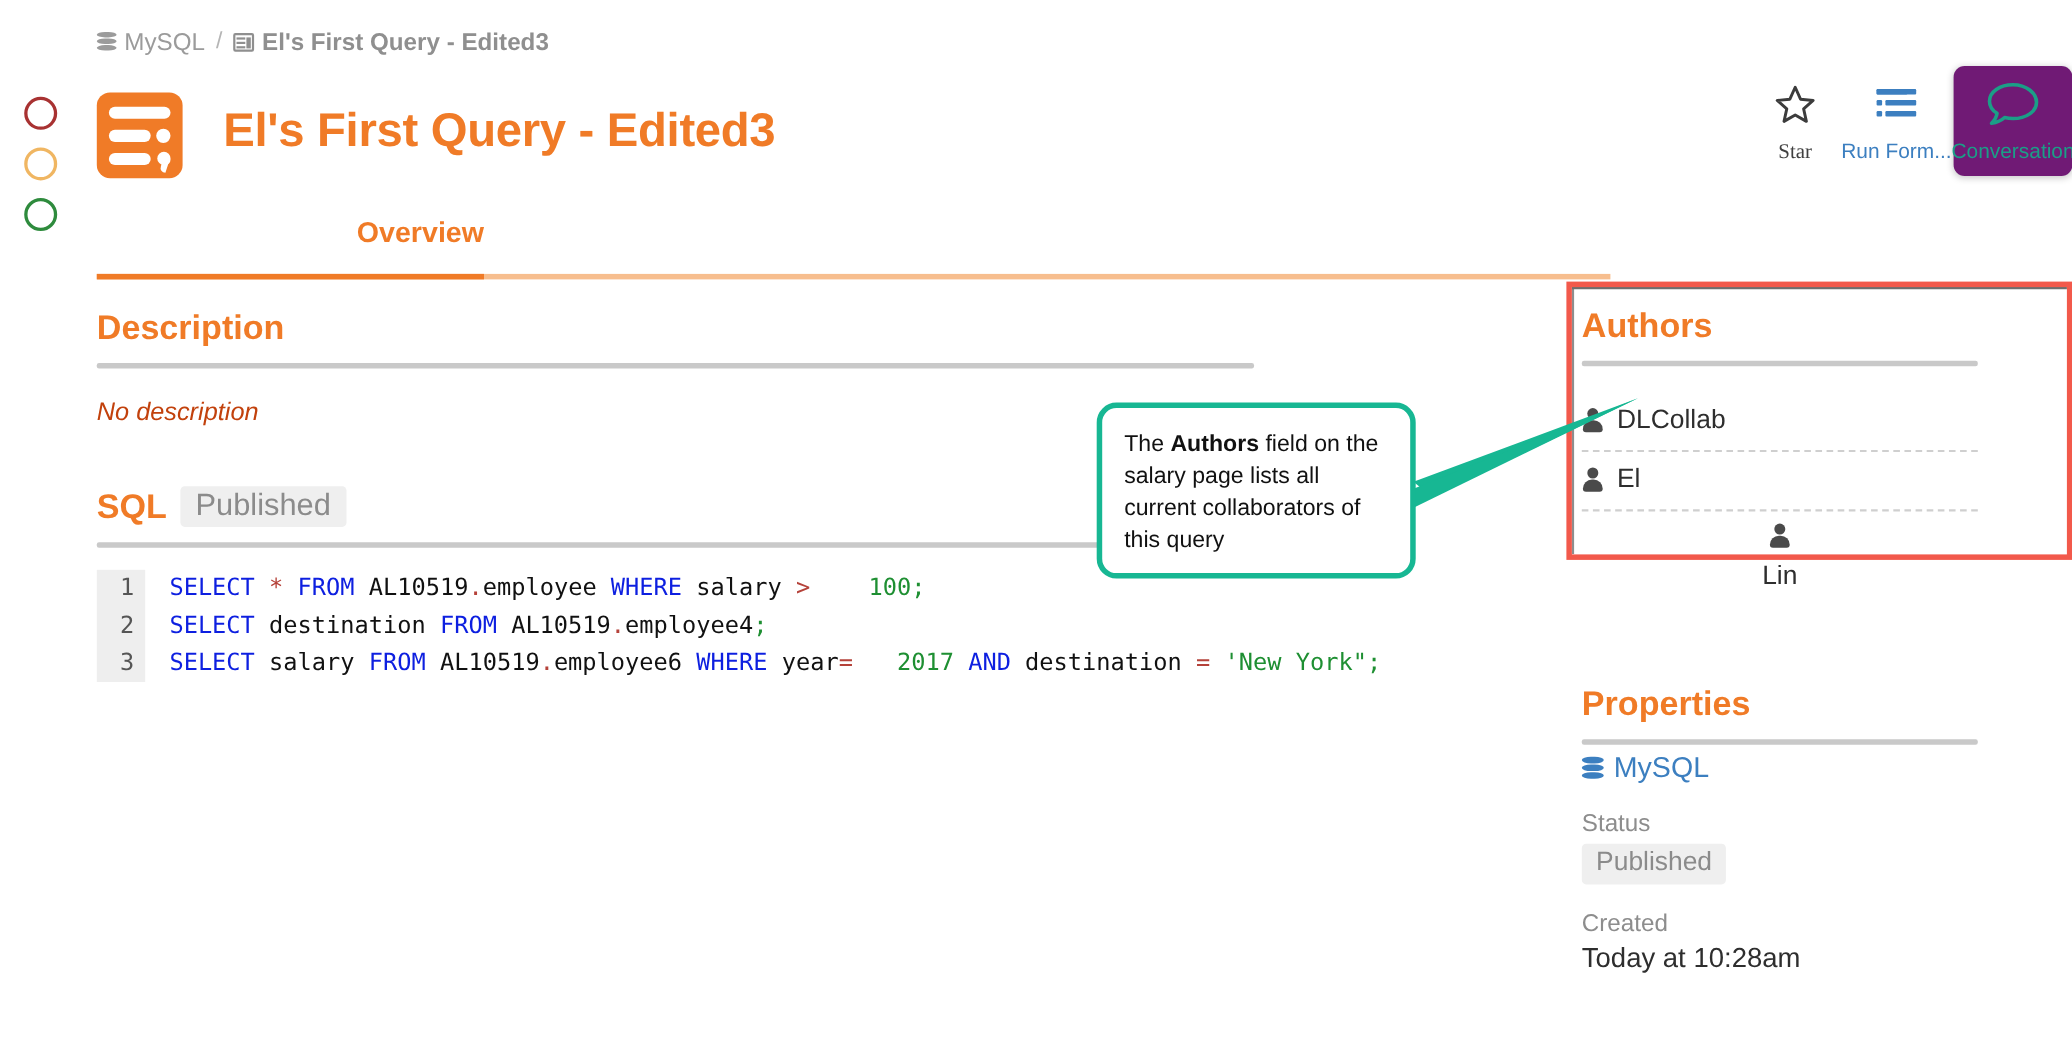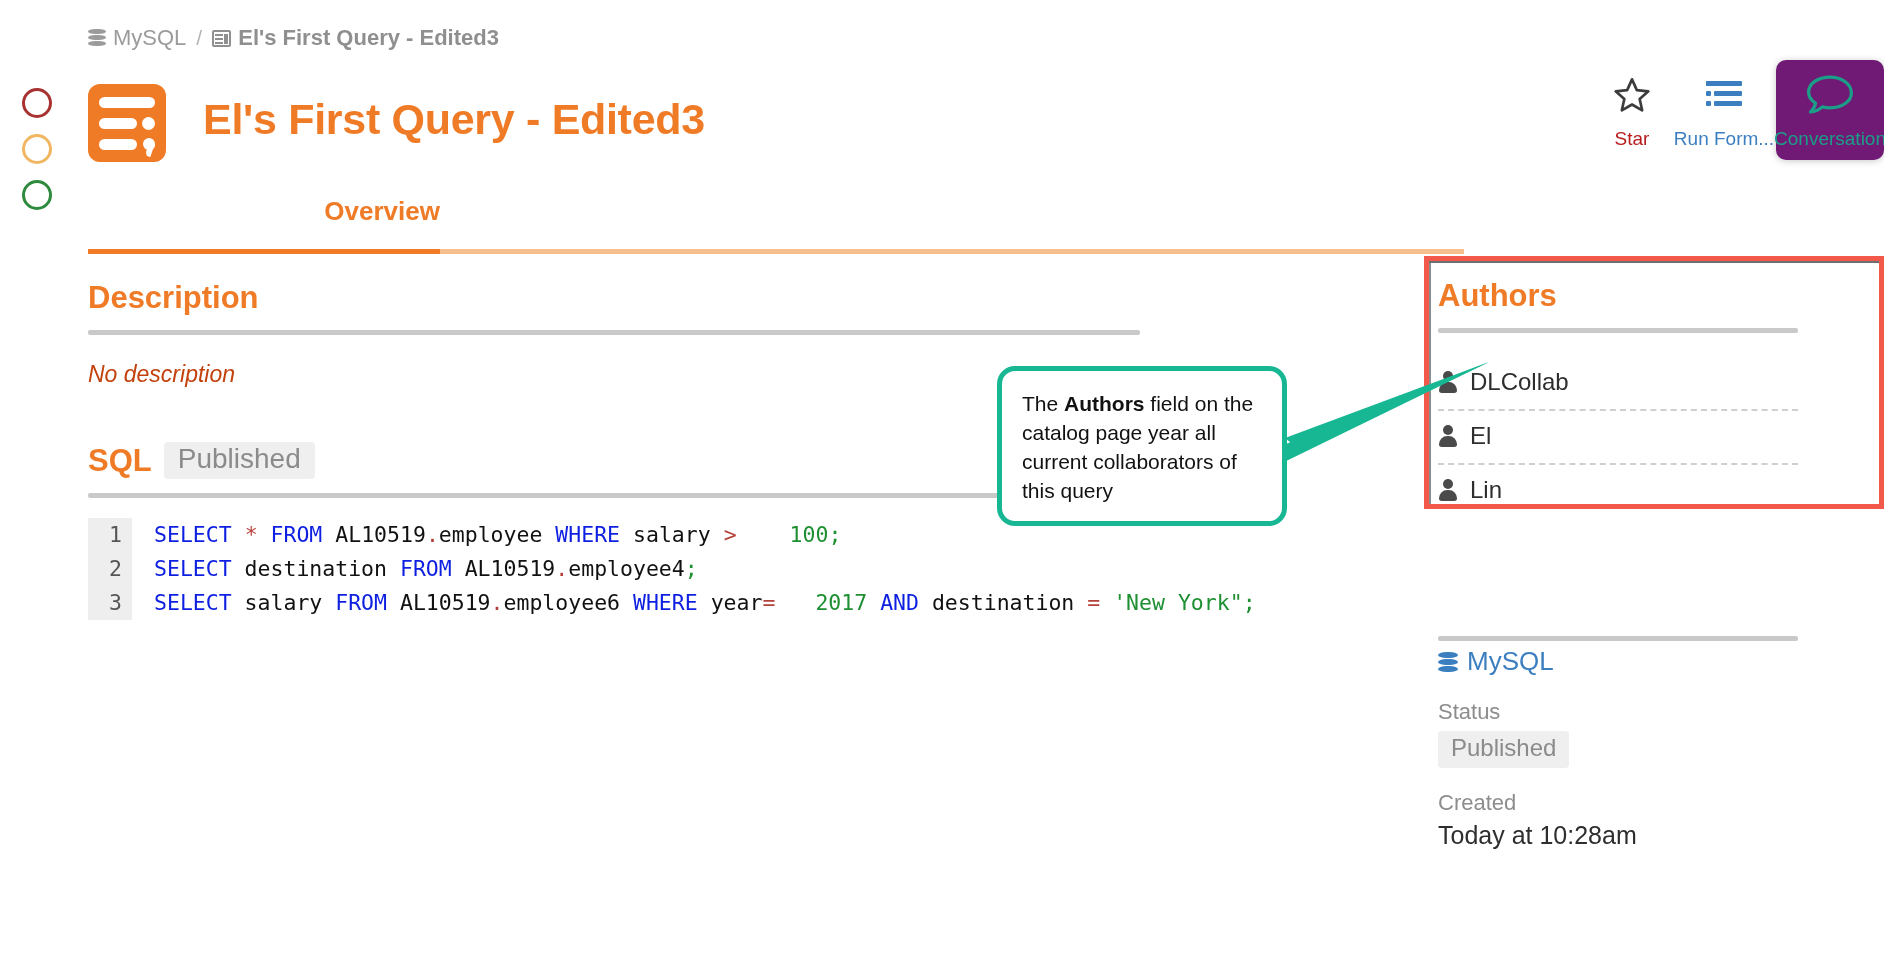--- a/index.html
+++ b/index.html
@@ -118,21 +118,21 @@
     width: 92px;
     display: flex; flex-direction: column; align-items: center;
     padding-top: 12px; padding-bottom: 10px;
     background: transparent;
   }
   .tool-btn .tb-label {
     margin-top: 10px;
     font-size: 19px;
     white-space: nowrap;
   }
-  .tool-btn.star .tb-label { color: #b91c1c; }
+  .tool-btn.star .tb-label { color: #404040; font-family: Liberation Serif, serif; }
   .tool-btn.compose .tb-label,
   .tool-btn.runform .tb-label { color: #3C7FC0; }
   .tool-btn.conversation {
     background: #701a75;
     border-radius: 10px;
     box-shadow: 0 1px 7px rgba(0,0,0,0.22);
     width: 108px;
     margin-left: 6px;
   }
   .tool-btn.conversation .tb-label { color: #1B9E87; }
@@ -243,21 +243,21 @@
   .side-rule { height: 5px; background: #c9c9c9; margin-top: 14px; width: 360px; border-radius:2px;}
 
   .author-list { margin-top: 24px; }
   .author-row {
     display: flex; align-items: center; gap: 12px;
     padding: 11px 0 13px 0;
     font-size: 24px; color: #2e2e2e;
     border-bottom: 2px dashed #cfcfcf;
     width: 360px;
   }
-  .author-row:last-child { border-bottom: none; }
+  .author-row:last-child { border-bottom: none; flex-direction: column; }
 
   .ico-user { width: 20px; height: 22px; position: relative; flex: none; }
   .ico-user::before {
     content:""; position:absolute; left:5px; top:0;
     width:10px; height:10px; border-radius:50%; background:#4a4a4a;
   }
   .ico-user::after {
     content:""; position:absolute; left:1px; top:11px;
     width:18px; height:11px; background:#4a4a4a;
     border-radius: 9px 9px 3px 3px;
@@ -444,20 +444,21 @@
         <div class="author-row">
           <span class="ico-user"></span>
           <span>Lin</span>
         </div>
       </div>
   </div>
 
   <div class="highlight-box"></div>
 
   <div class="props">
+    <div class="side-title">Properties</div>
     <div class="side-rule"></div>
 
     <div class="prop-link">
       <span class="ico-db-blue">
           <i></i>
           <i></i>
           <i></i>
         </span>
       <span>MySQL</span>
     </div>
@@ -468,16 +469,16 @@
     <div class="prop-label">Created</div>
     <div class="prop-value">Today at 10:28am</div>
   </div>
 
   <svg class="callout-svg">
     <polygon points="249,82 45,158 62,172" fill="#17B793"></polygon>
     <polygon points="249,82 36,186 36,168" fill="#17B793"></polygon>
   </svg>
 
   <div class="callout">
-    <span>The </span><b>Authors</b><span> field on the catalog page year all current collaborators of this query</span>
+    <span>The </span><b>Authors</b><span> field on the salary page lists all current collaborators of this query</span>
   </div>
 
 </div>
 
 </body></html>

